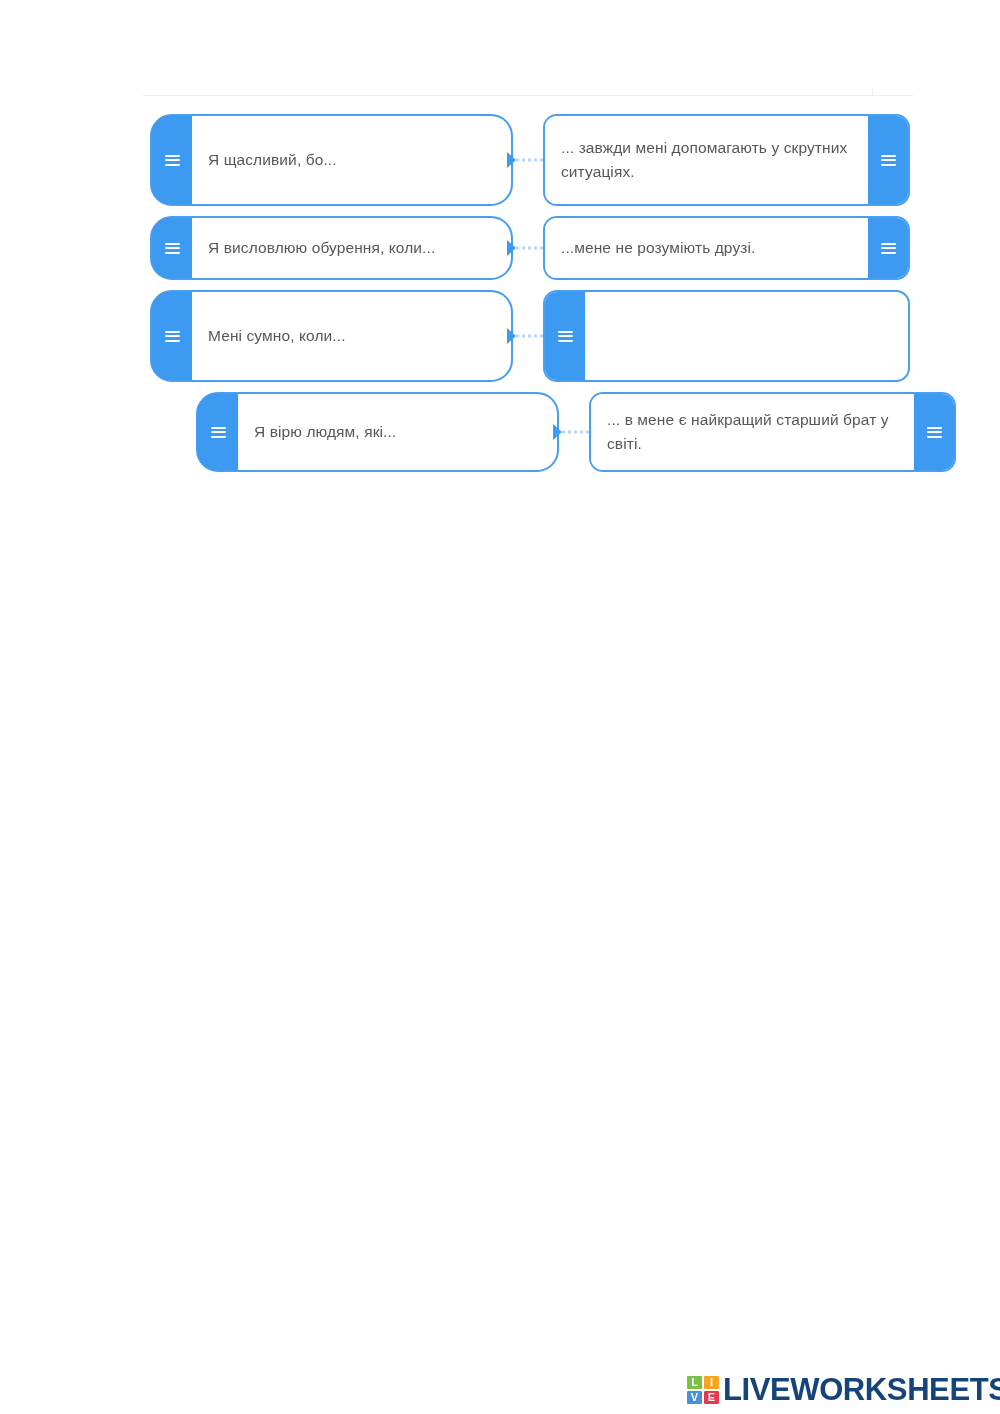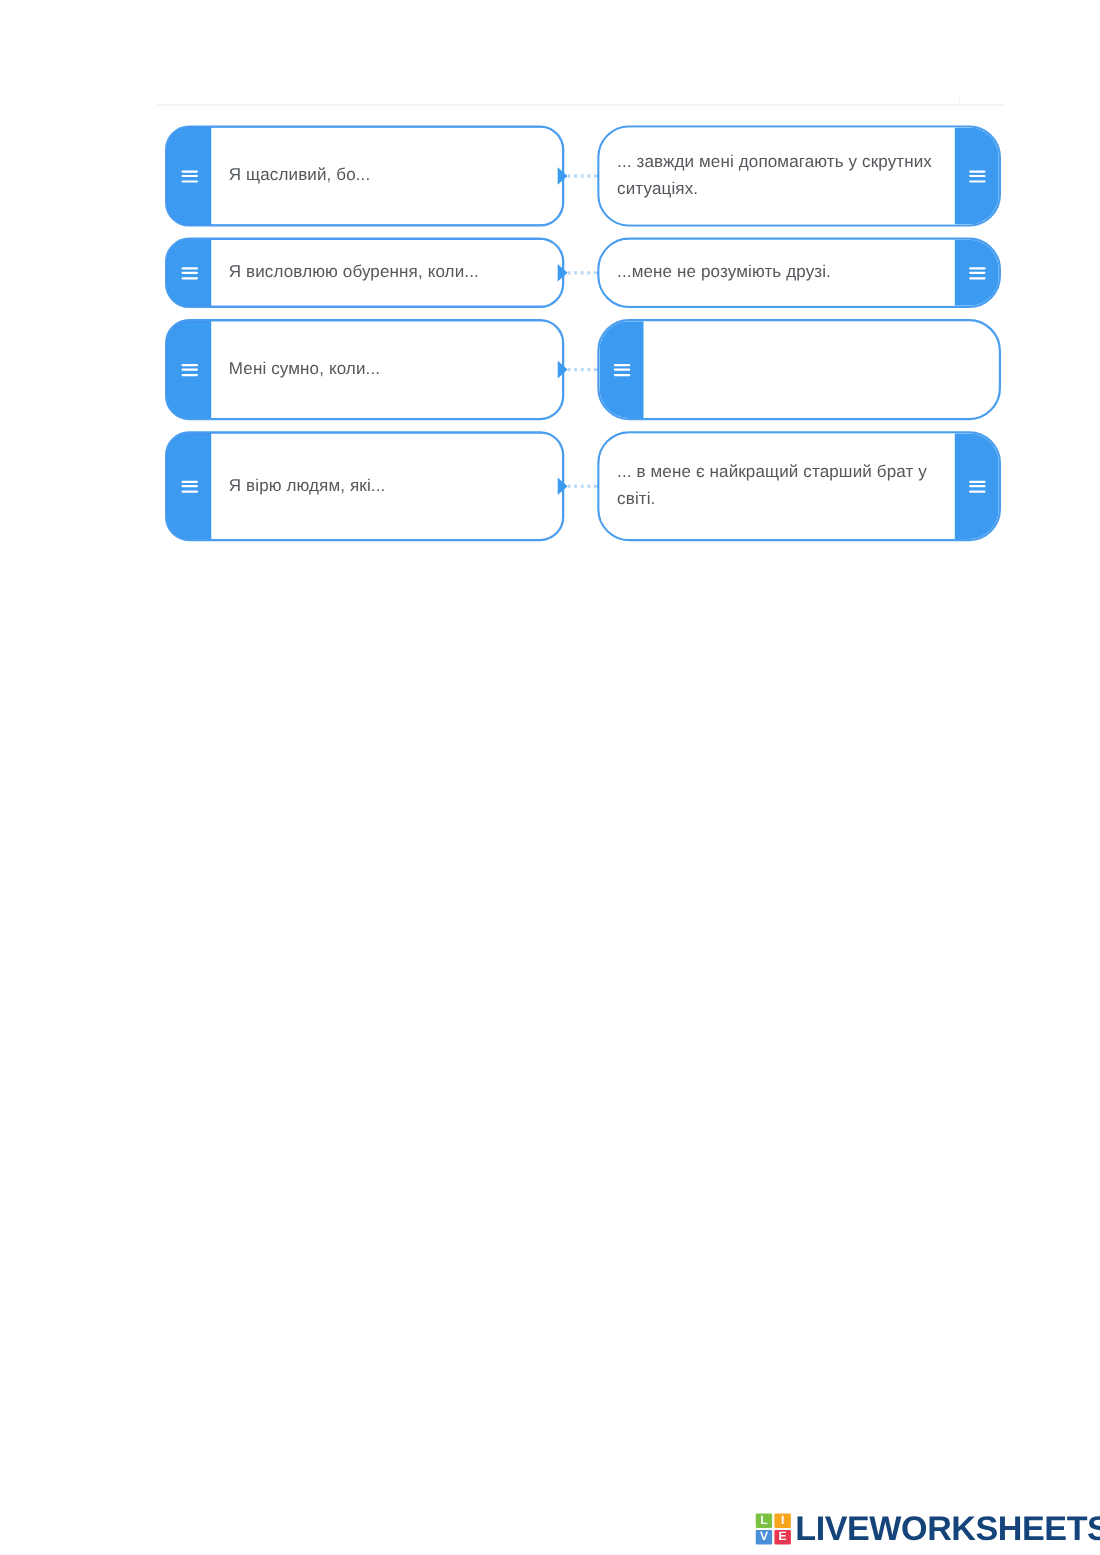--- a/index.html
+++ b/index.html
@@ -104,21 +104,21 @@
   
   .card-right {
     position: absolute;
     left: 393px;
     top: 0;
     width: 367px;
     height: 100%;
     box-sizing: border-box;
     background: #ffffff;
     border: 2px solid #4a9ef0;
-    border-radius: 29px;
+    border-radius: 14px;
     display: flex;
     align-items: stretch;
     overflow: hidden;
   }
   .card-right .card-body { padding: 0 14px 0 16px; }
   .card-right .handle { flex: 0 0 40px; }
 
   
   .connector {
     position: absolute;
@@ -292,21 +292,21 @@
       <div class="card-right">
         <div class="handle">
           <span class="handle-lines">
             <i></i>
             <i></i>
             <i></i>
           </span>
         </div>
       </div>
     </div>
-    <div class="match-row" style="top: 392px; height: 100px;">
+    <div class="match-row" style="top: 392px; height: 80px; margin-left: 46px;">
       <div class="card-left">
         <div class="handle">
           <span class="handle-lines">
             <i></i>
             <i></i>
             <i></i>
           </span>
         </div>
         <div class="card-body">
           <span class="card-text">Я вірю людям, які...</span>

